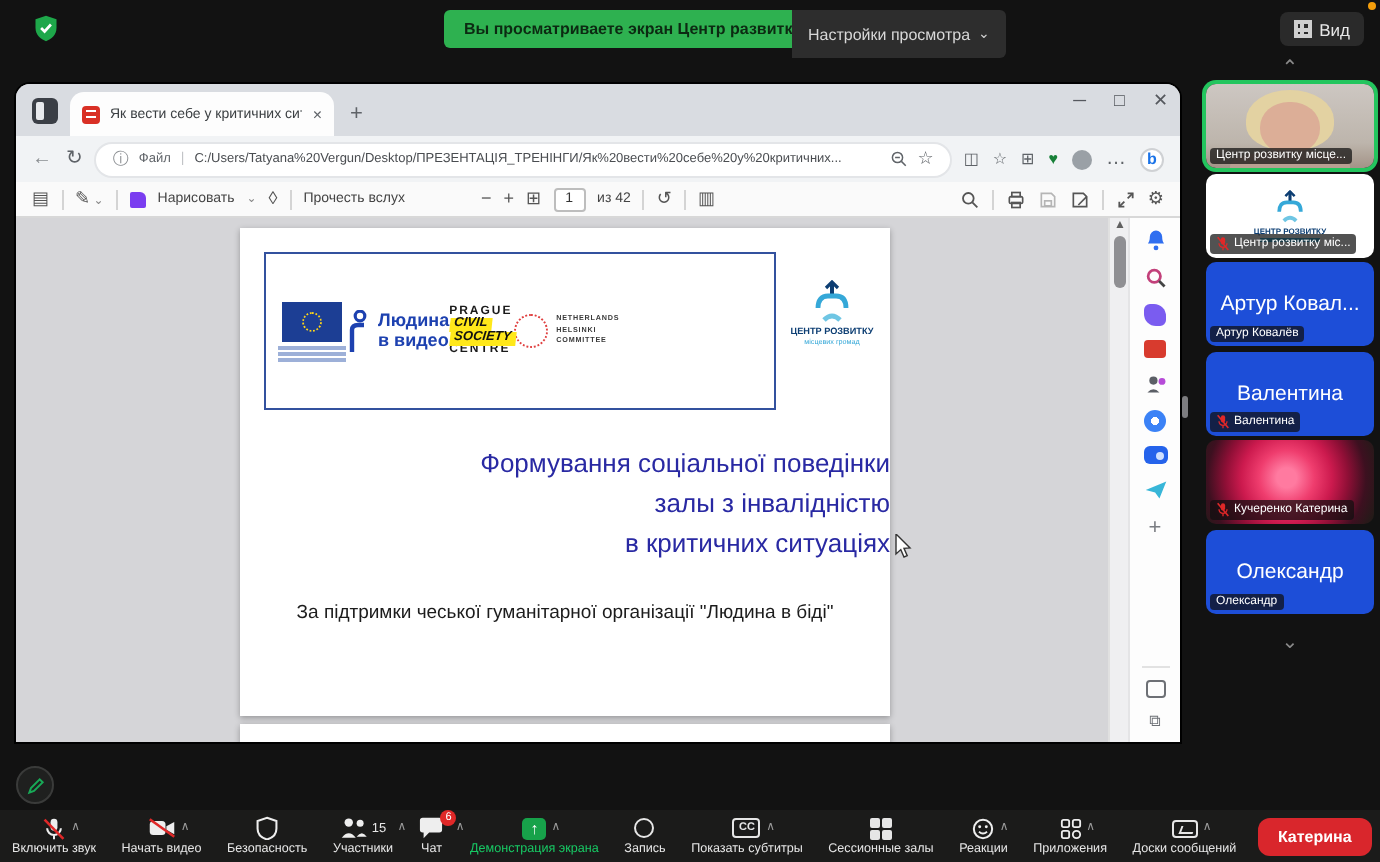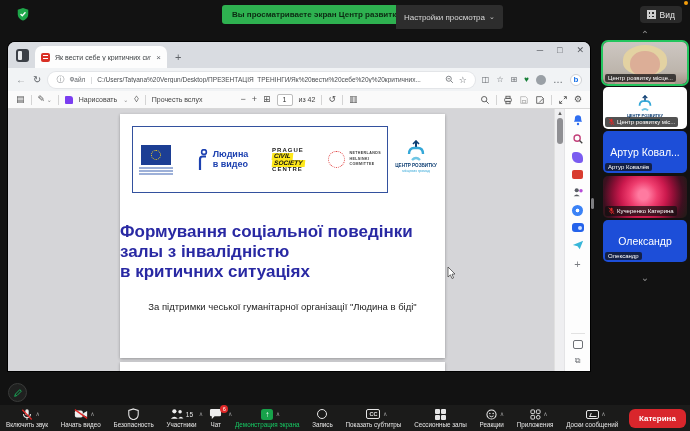--- a/index.html
+++ b/index.html
@@ -72,44 +72,44 @@
     font-size:9px; line-height:1; }
   .es-bottom { position:absolute; bottom:4px; display:flex; flex-direction:column; gap:6px; align-items:center; }
   .es-divider { width:14px; height:1px; background:#e2e2e2; }
 
   
   .page1 { position:absolute; left:112px; top:5px; width:325px; height:244px; background:#fff;
     box-shadow:0 1px 3px rgba(0,0,0,.3); }
   .page2 { position:absolute; left:112px; top:253px; width:325px; height:10px; background:#fff;
     box-shadow:0 1px 3px rgba(0,0,0,.3); }
 
-  .logo-box { position:absolute; left:12px; top:12px; width:256px; height:67px; border:1px solid #33519e;
-    display:flex; align-items:center; justify-content:space-between; padding:0 6px; }
+  .logo-box { position:absolute; left:12px; top:12px; width:256px; height:79px; border:1px solid #33519e;
+    display:flex; align-items:center; justify-content:flex-start; padding:0 6px; }
   .eu-cell { display:flex; flex-direction:column; align-items:center; gap:2px; }
   .eu-flag { width:30px; height:20px; background:#1c3e94; display:flex; align-items:center; justify-content:center; }
   .eu-ring { width:10px; height:10px; border:1px dotted #ffd617; border-radius:50%; }
   .eu-caption { display:flex; flex-direction:column; gap:1px; }
   .eu-caption i { width:34px; height:2px; background:#9db0d8; }
   .pin-cell { display:flex; align-items:center; gap:4px; }
   .pin-text { color:#1d41b0; font-weight:bold; font-size:9px; line-height:1.1; }
   .prague-cell { display:flex; flex-direction:column; align-items:flex-start; line-height:1; }
   .prague-b { font-size:6px; font-weight:bold; letter-spacing:1px; color:#1a1a1a; }
   .prague-y { font-size:6.5px; font-weight:bold; font-style:italic; color:#111; background:#ffe81a;
     padding:0 2px; transform:skewX(-6deg); }
   .nhc-cell { display:flex; align-items:center; gap:4px; }
   .nhc-circle { width:17px; height:17px; border:1.4px dotted #e04040; border-radius:50%; }
   .nhc-text { font-size:3.6px; color:#3a3a3a; letter-spacing:.4px; line-height:1.5; font-weight:bold; }
 
   .centre-logo { position:absolute; left:272px; top:26px; width:48px; display:flex; flex-direction:column;
     align-items:center; gap:1px; }
   .centre-name { font-size:4.6px; font-weight:bold; color:#0d3e73; white-space:nowrap; }
   .centre-sub { font-size:3.6px; color:#35a8d8; white-space:nowrap; }
 
-  .slide-title { position:absolute; left:0; top:108px; width:100%; text-align:left; color:#2929a3;
-    font-weight:bold; font-size:17px; line-height:20px; }
+  .slide-title { position:absolute; left:0; top:108px; width:100%; text-align:right; color:#2929a3;
+    font-weight:normal; font-size:13px; line-height:20px; }
   .slide-sub { position:absolute; left:0; top:186px; width:100%; text-align:center; color:#1c1c1c;
     font-size:9.5px; line-height:13px; }
 
   .cursor { position:absolute; left:439px; top:158px; width:9px; height:12px; }
 
   
   .anno-btn { position:absolute; left:8px; top:383px; width:19px; height:19px; border-radius:50%;
     background:#1f201f; border:1px solid #3a3b3a; display:flex; align-items:center; justify-content:center; }
 
   
@@ -431,20 +431,32 @@
       </div>
     </div>
 
     <div class="tile">
       <div class="cname">Артур Ковал...</div>
       <div class="plabel">
         <span>Артур Ковалёв</span>
       </div>
     </div>
 
+    <div class="tile">
+      <div class="cname">Валентина</div>
+      <div class="plabel">
+        <svg class="mic-muted" viewBox="0 0 10 12">
+          <rect x="3.4" y="1" width="3.2" height="5.4" rx="1.6" fill="#e02828"></rect>
+          <path d="M2 5.5 a3 3 0 0 0 6 0" fill="none" stroke="#e02828" stroke-width="1"></path>
+          <line x1="5" y1="8.8" x2="5" y2="10.6" stroke="#e02828" stroke-width="1"></line>
+          <line x1="1" y1="1" x2="9" y2="10.5" stroke="#e02828" stroke-width="1.2"></line>
+        </svg>
+        <span>Валентина</span>
+      </div>
+    </div>
 
 
     <div class="tile tile-flower">
       <div class="plabel">
         <svg class="mic-muted" viewBox="0 0 10 12">
           <rect x="3.4" y="1" width="3.2" height="5.4" rx="1.6" fill="#e02828"></rect>
           <path d="M2 5.5 a3 3 0 0 0 6 0" fill="none" stroke="#e02828" stroke-width="1"></path>
           <line x1="5" y1="8.8" x2="5" y2="10.6" stroke="#e02828" stroke-width="1"></line>
           <line x1="1" y1="1" x2="9" y2="10.5" stroke="#e02828" stroke-width="1.2"></line>
         </svg>

